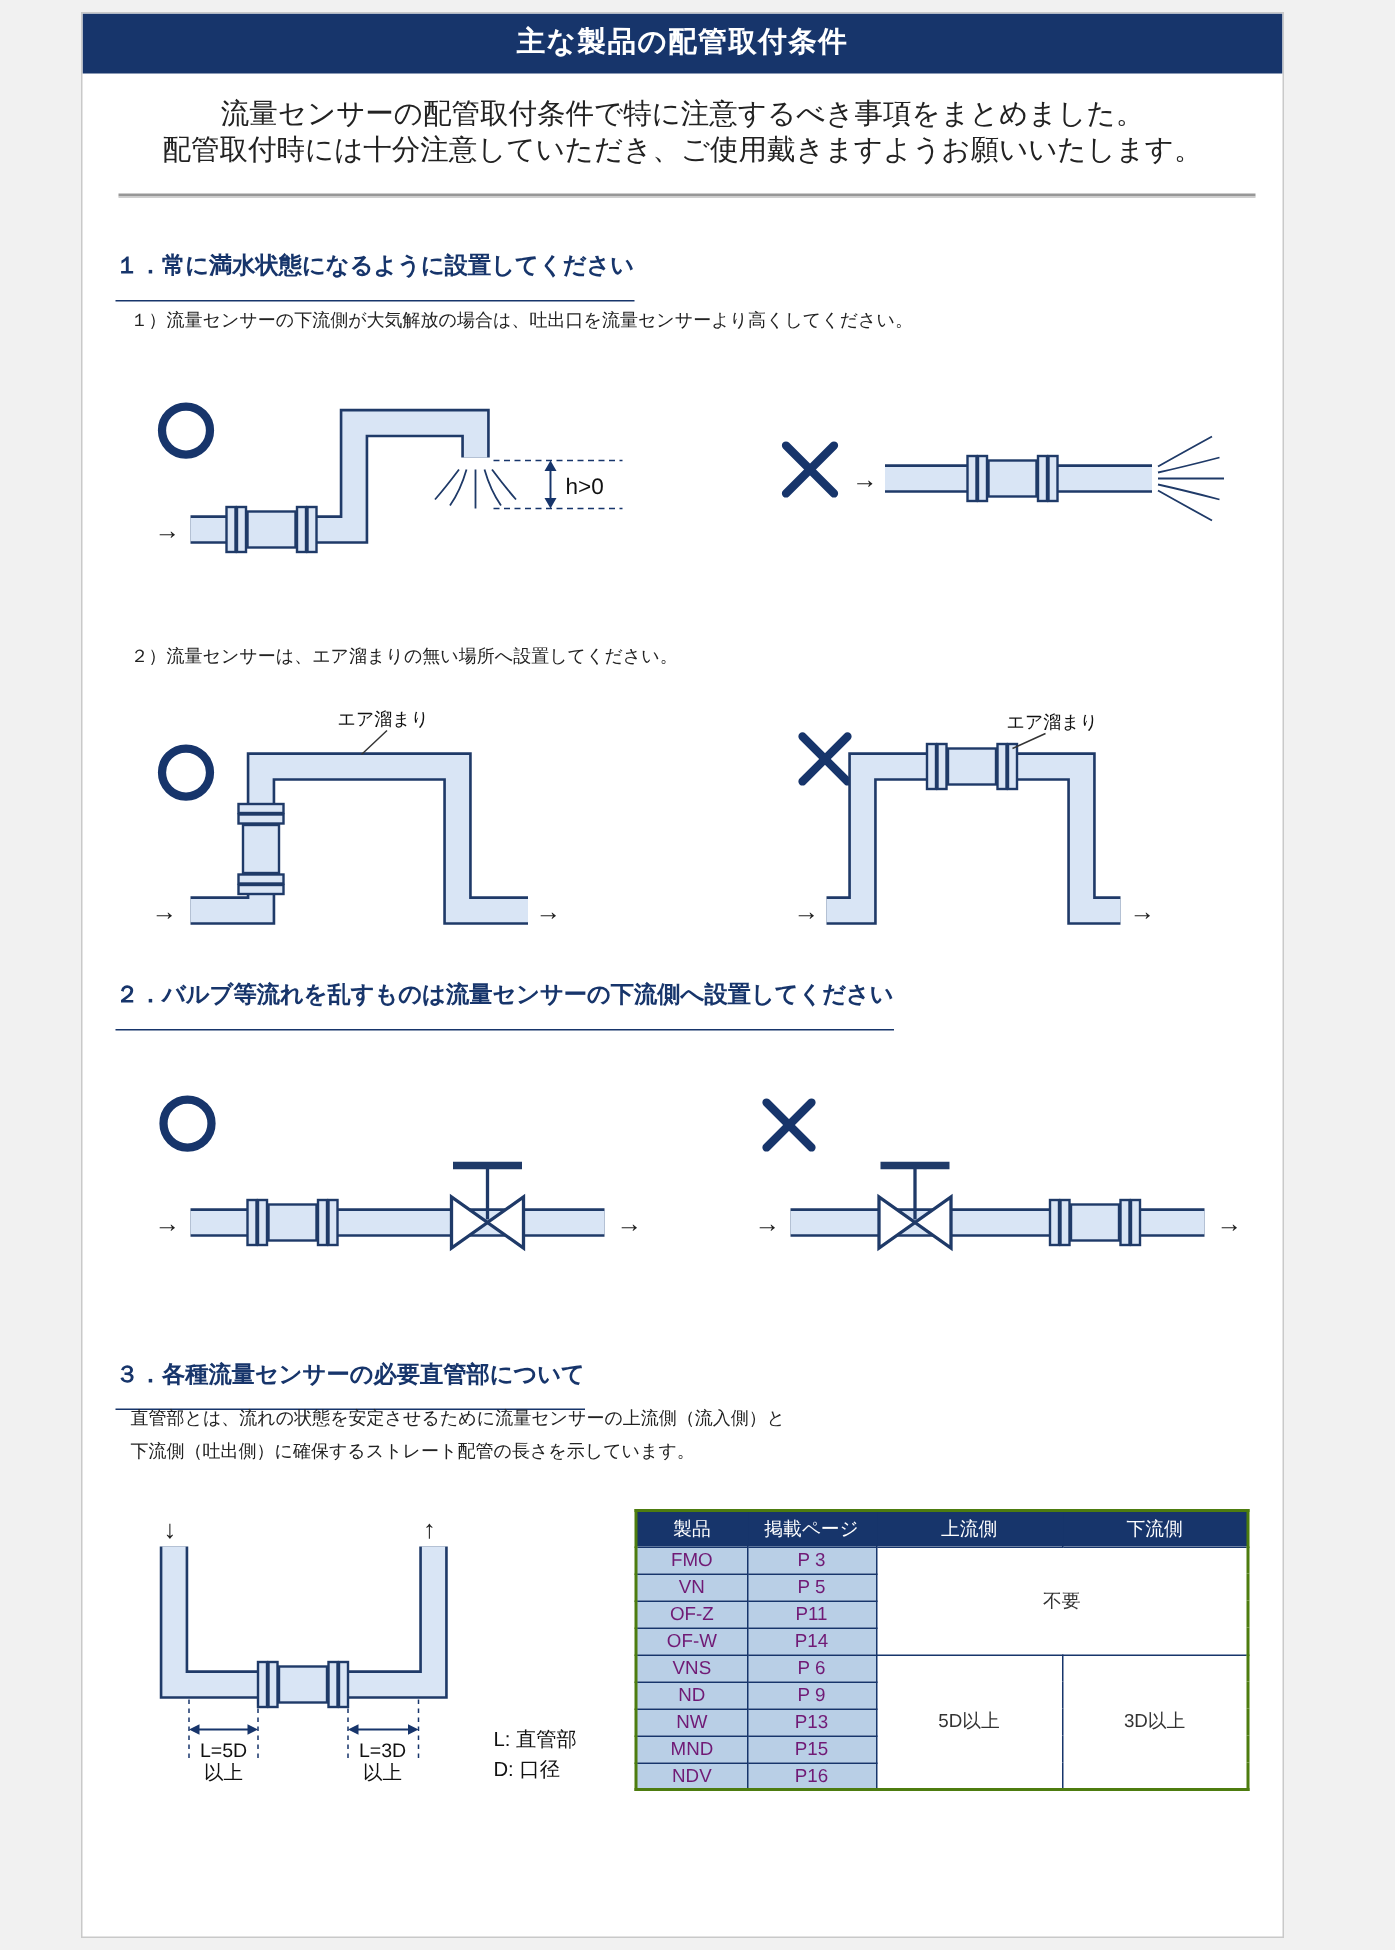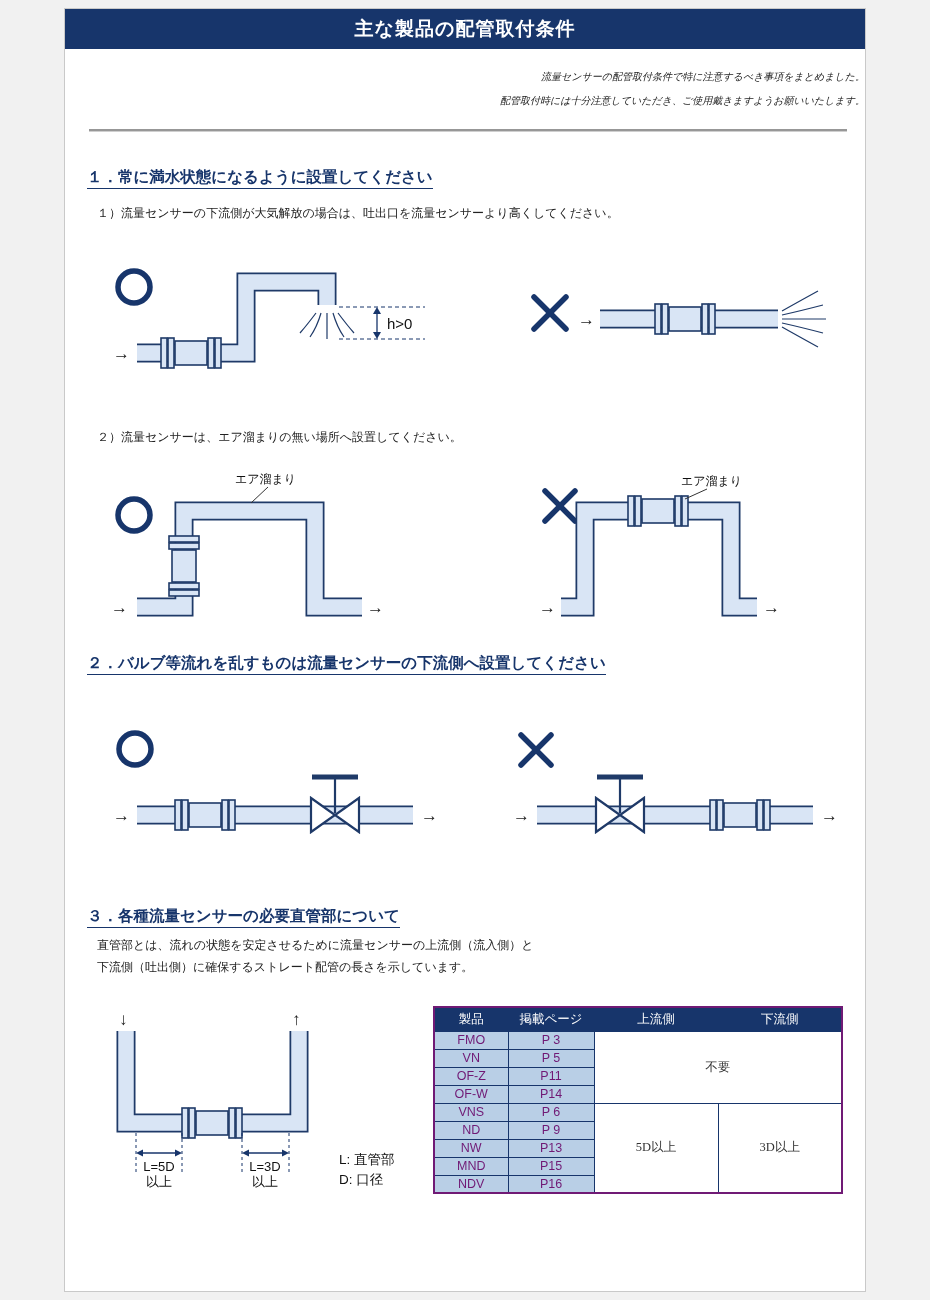--- a/index.html
+++ b/index.html
@@ -1,44 +1,44 @@
 <!DOCTYPE html>
 <html><head>
 <meta charset="utf-8">
 <style>
   *{box-sizing:border-box;margin:0;padding:0;}
   html,body{width:930px;height:1300px;}
   body{background:#f1f1f1;position:relative;font-family:"Liberation Sans","DejaVu Sans",sans-serif;}
-  .page{position:absolute;left:64px;top:8px;width:802px;height:1284px;background:#fff;border:1px solid #c9c9c9;overflow:hidden;}
+  .page{position:absolute;left:54px;top:8px;width:802px;height:1284px;background:#fff;border:1px solid #c9c9c9;overflow:hidden;}
   .hdr{position:absolute;left:0;top:0;width:100%;height:40px;background:#17356b;color:#fff;text-align:center;line-height:40px;font-size:19px;font-weight:bold;letter-spacing:1px;}
-  .intro{position:absolute;top:56px;left:0;width:100%;text-align:right;font-size:10px;line-height:24px;color:#222;font-style:italic;}
+  .intro{position:absolute;top:56px;left:0;width:100%;text-align:center;font-size:19px;line-height:24px;color:#222;}
   .divider{position:absolute;left:24px;top:120px;width:758px;height:3px;border-top:2px solid #979797;border-bottom:1px solid #cfcfcf;}
   .sec-title{position:absolute;font-size:15.5px;font-weight:bold;color:#17356b;white-space:nowrap;}
-  .sec-title span{border-bottom:1px solid #17356b;padding-bottom:3px;}
+  .sec-title span{border-bottom:1px solid #17356b;padding-bottom:14px;}
   .note{position:absolute;font-size:12px;color:#222;white-space:nowrap;}
   .diag{position:absolute;}
   .po{fill:none;stroke:#1f3a68;stroke-width:19;}
   .pi{fill:none;stroke:#d9e5f5;stroke-width:15.5;}
   .thin path{stroke:#1f3a68;stroke-width:1.2;fill:none;}
   .dash{stroke:#17356b;stroke-width:1;fill:none;stroke-dasharray:4 3;}
   .dash3 line{stroke:#17356b;stroke-width:1;stroke-dasharray:3 3;}
   .mark{stroke:#17356b;stroke-width:5.5;fill:none;stroke-linecap:round;}
   .mark line{stroke:#17356b;stroke-width:5.5;stroke-linecap:round;}
   svg text{font-family:"Liberation Sans","DejaVu Sans",sans-serif;}
   .arrow{font-size:17px;fill:#222;}
   .lbl{font-size:12px;fill:#111;}
   .dim{font-size:13px;fill:#111;}
   .leg{font-size:13.5px;fill:#111;}
   .ptr{stroke:#333;stroke-width:1;}
-  .spec-table{position:absolute;left:368px;top:997px;border-collapse:collapse;font-size:12.5px;border:2px solid #701a75;}
+  .spec-table{position:absolute;left:368px;top:997px;border-collapse:collapse;font-size:12.5px;border:2px solid #4d7c0f;}
   .spec-table th{background:#17356b;color:#fff;font-weight:normal;height:24px;border:1px solid #17356b;border-left:1px solid #fff;padding:0 6px;}
   .spec-table th:first-child{border-left:1px solid #17356b;}
   .spec-table td{border:1px solid #17356b;text-align:center;height:18px;padding:0 6px;}
   .spec-table td.c1,.spec-table td.c2{background:#b9cfe6;color:#701a75;}
-  .spec-table td.merge{background:#fff;color:#333;font-family:Liberation Serif, serif;}
+  .spec-table td.merge{background:#fff;color:#333;}
 </style>
 </head>
 <body>
 
 <svg width="0" height="0" style="position:absolute">
   <defs>
     <g id="sensor">
       <rect x="-30" y="-15" width="6" height="30"></rect>
       <rect x="-23" y="-15" width="6" height="30"></rect>
       <rect x="-16" y="-12" width="32" height="24"></rect>

